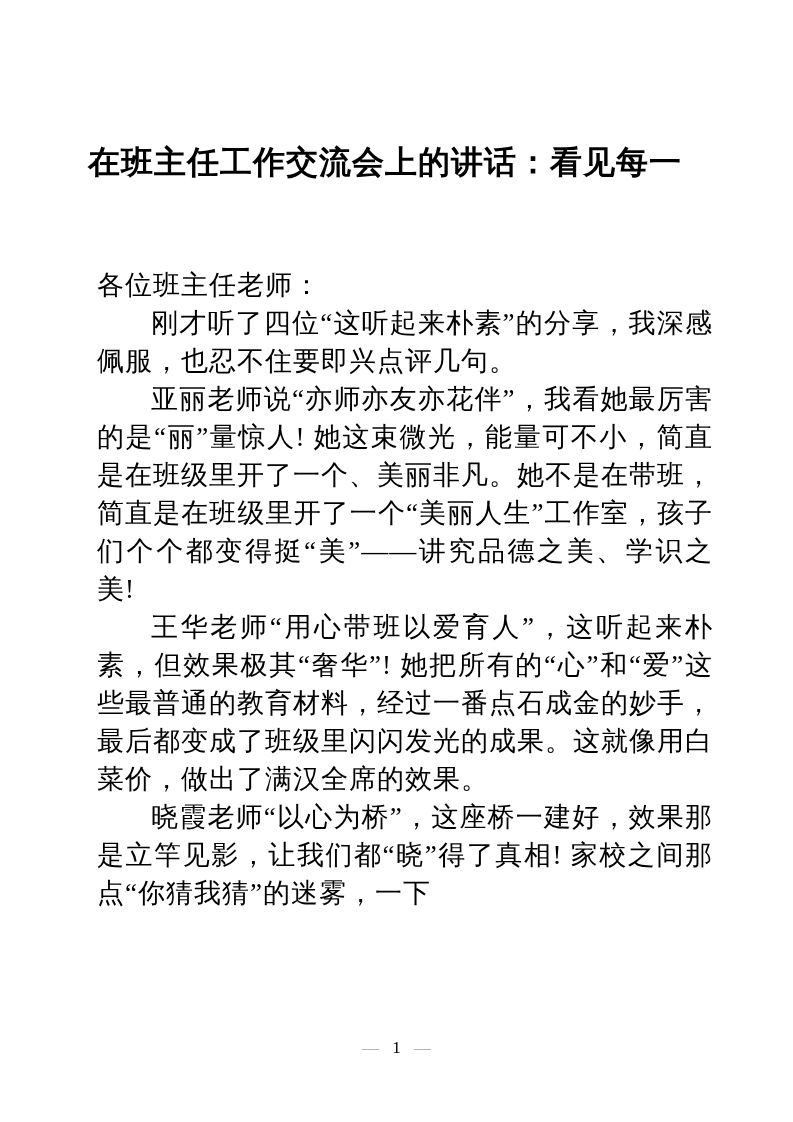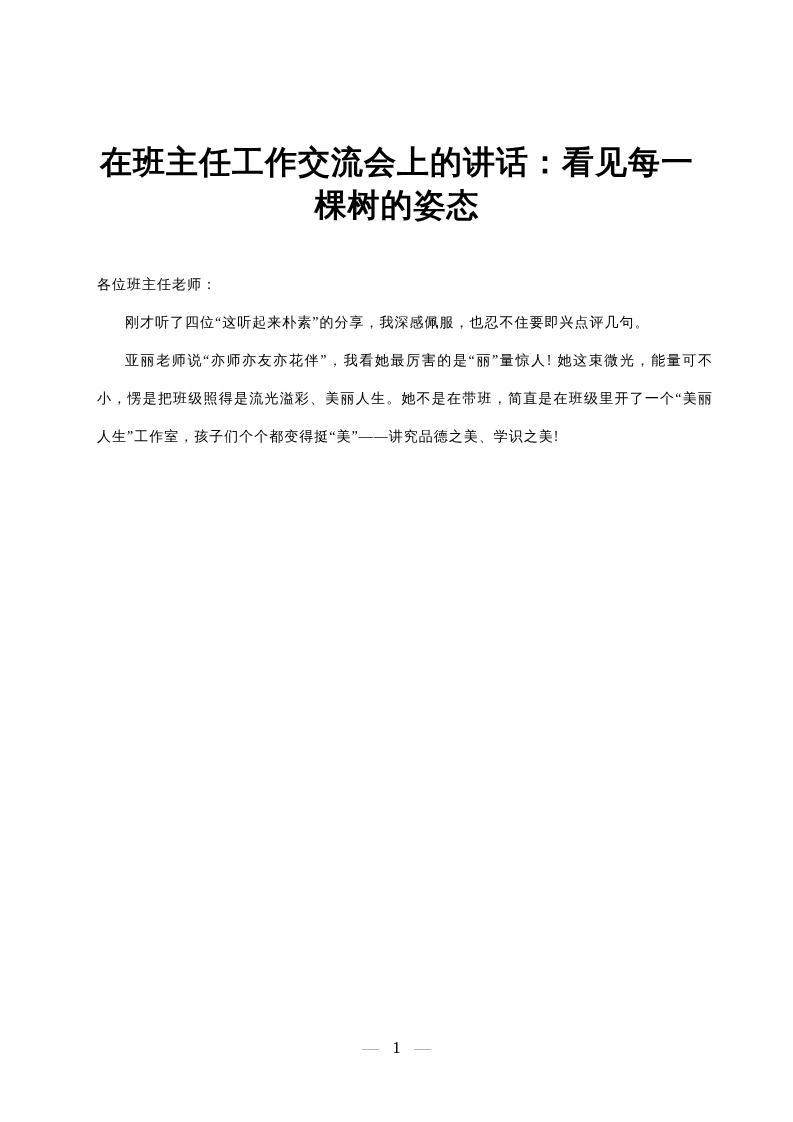--- a/index.html
+++ b/index.html
@@ -18,33 +18,32 @@
   }
   .title {
     position: absolute;
     top: 141px;
     left: 88px;
     width: 618px;
     margin: 0;
     font-size: 32px;
     line-height: 43px;
     font-weight: 700;
-    text-align: center;
     letter-spacing: 1px;
   }
   .title-line {
     display: block;
     white-space: nowrap;
   }
   .content {
     position: absolute;
     top: 266px;
     left: 97px;
     width: 616px;
-    font-size: 14px;
+    font-size: 27px;
     line-height: 38px;
     text-align: justify;
     letter-spacing: 1px;
   }
   .content p {
     margin: 0;
     padding: 0;
     text-indent: 2em;
   }
   .content p.salutation {
@@ -67,28 +66,29 @@
     margin: 0 9px;
   }
 </style>
 </head>
 <body>
 
 <div class="page">
 
   <h1 class="title">
     <span class="title-line">在班主任工作交流会上的讲话：看见每一</span>
-    <span class="title-line">棵树的姿态</span>
   </h1>
 
   <div class="content">
     <p class="salutation">各位班主任老师：</p>
     <div>
         <p>刚才听了四位“这听起来朴素”的分享，我深感佩服，也忍不住要即兴点评几句。</p>
-        <p>亚丽老师说“亦师亦友亦花伴”，我看她最厉害的是“丽”量惊人! 她这束微光，能量可不小，愣是把班级照得是流光溢彩、美丽人生。她不是在带班，简直是在班级里开了一个“美丽人生”工作室，孩子们个个都变得挺“美”——讲究品德之美、学识之美!</p>
+        <p>亚丽老师说“亦师亦友亦花伴”，我看她最厉害的是“丽”量惊人! 她这束微光，能量可不小，简直是在班级里开了一个、美丽非凡。她不是在带班，简直是在班级里开了一个“美丽人生”工作室，孩子们个个都变得挺“美”——讲究品德之美、学识之美!</p>
+        <p>王华老师“用心带班以爱育人”，这听起来朴素，但效果极其“奢华”! 她把所有的“心”和“爱”这些最普通的教育材料，经过一番点石成金的妙手，最后都变成了班级里闪闪发光的成果。这就像用白菜价，做出了满汉全席的效果。</p>
+        <p>晓霞老师“以心为桥”，这座桥一建好，效果那是立竿见影，让我们都“晓”得了真相! 家校之间那点“你猜我猜”的迷雾，一下</p>
       </div>
   </div>
 
   <div class="footer">
     <span class="dash">—</span>
     <span class="page-num">1</span>
     <span class="dash">—</span>
   </div>
 
 </div>

